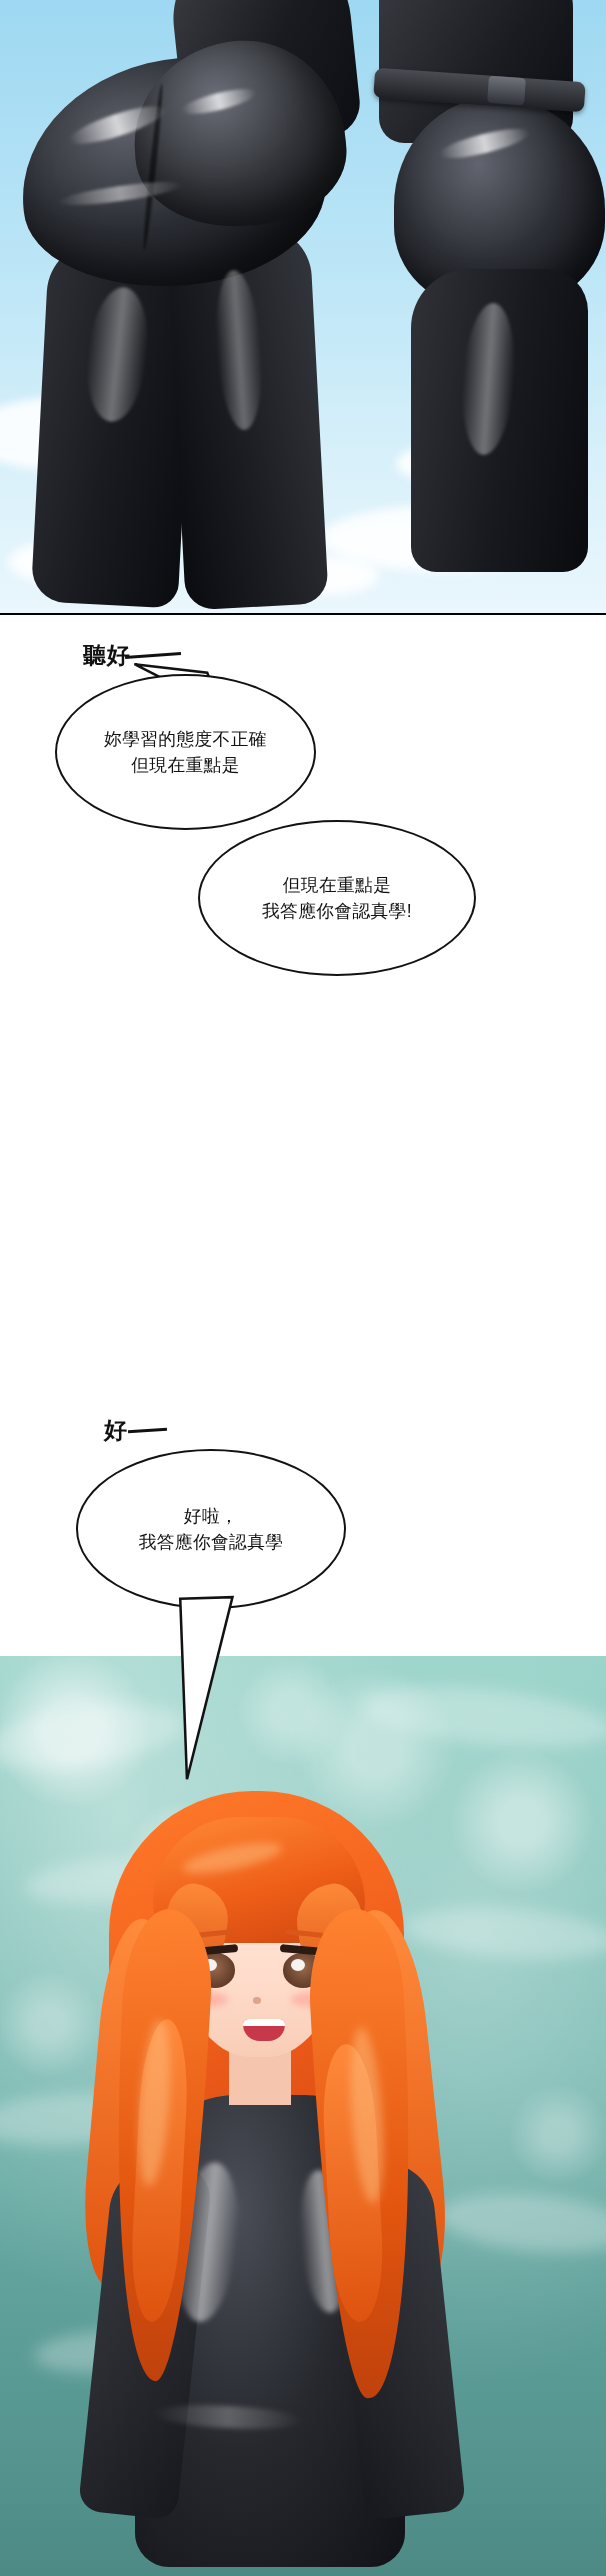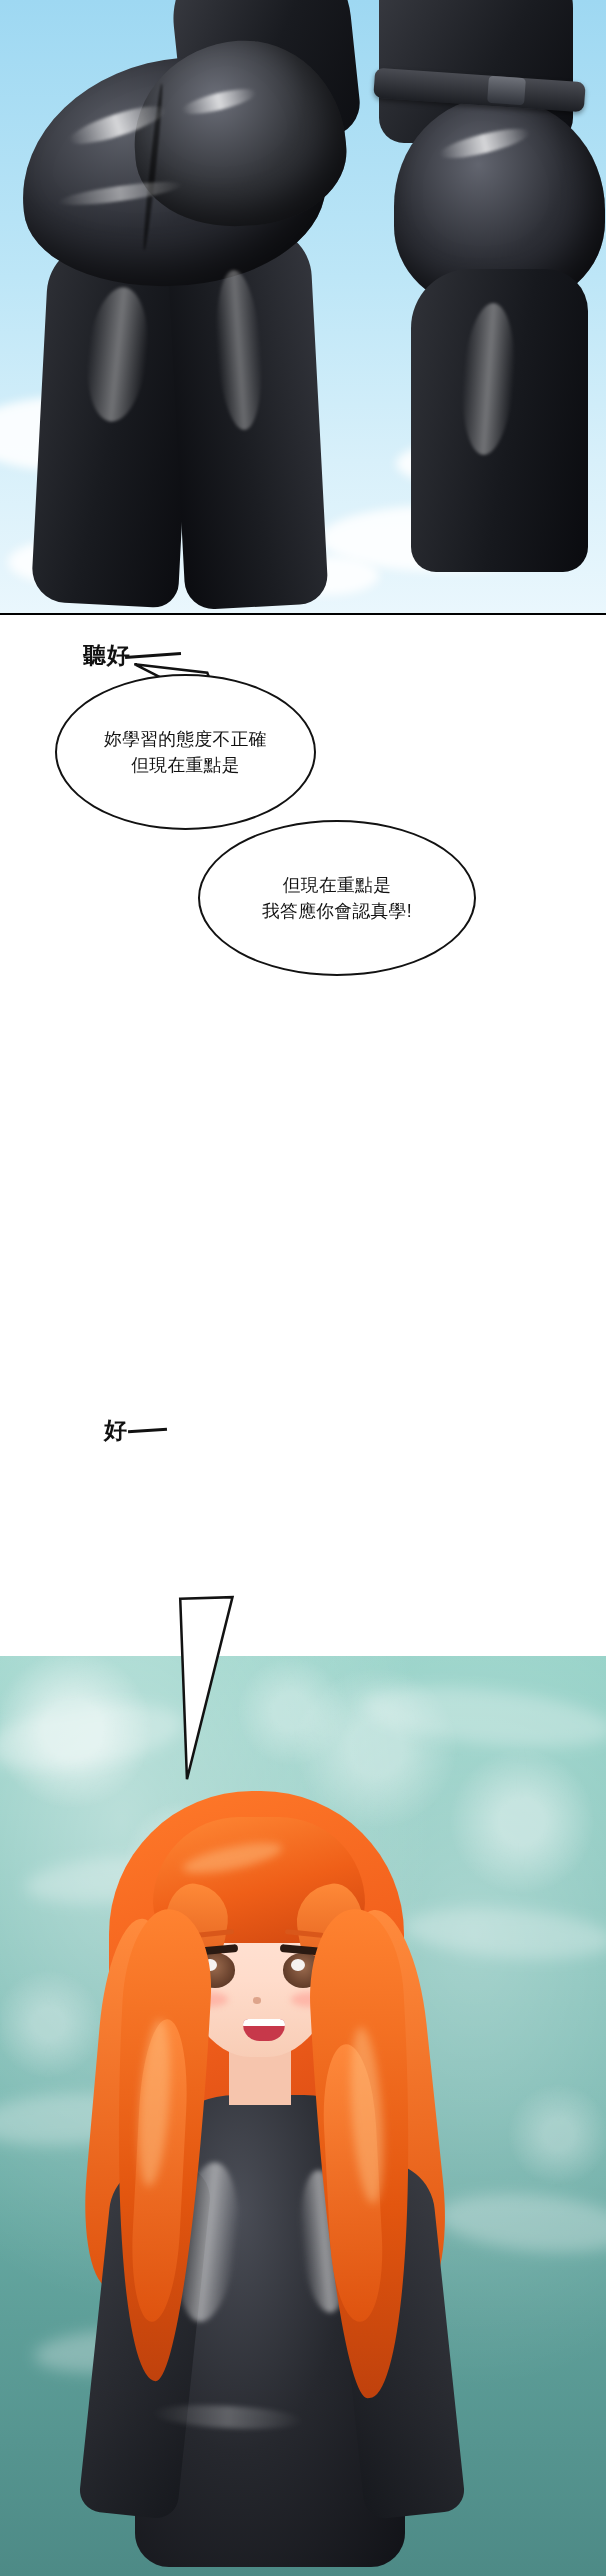--- a/index.html
+++ b/index.html
@@ -544,20 +544,26 @@
   <div class="bubble bubble-oval" id="bubble2">
     <div>
       <div>但現在重點是</div>
       <div>我答應你會認真學!</div>
     </div>
   </div>
 
   <div class="shout" id="shout2">好</div>
   <div class="shout-line" id="shout2-line"></div>
 
+  <div class="bubble bubble-oval" id="bubble3">
+    <div>
+      <div>好啦，</div>
+      <div>我答應你會認真學</div>
+    </div>
+  </div>
 
   <svg class="tail-svg" style="left:160px; top:1592px; width:118px; height:194px;" viewBox="0 0 140 230" width="118" height="194">
     <polygon points="24,8 86,6 32,222" fill="#ffffff" stroke="#121212" stroke-width="3"></polygon>
   </svg>
 
   <div class="panel-bottom">
     <div class="water-streak w1"></div>
     <div class="water-streak w2"></div>
     <div class="water-streak w3"></div>
     <div class="water-streak w4"></div>

